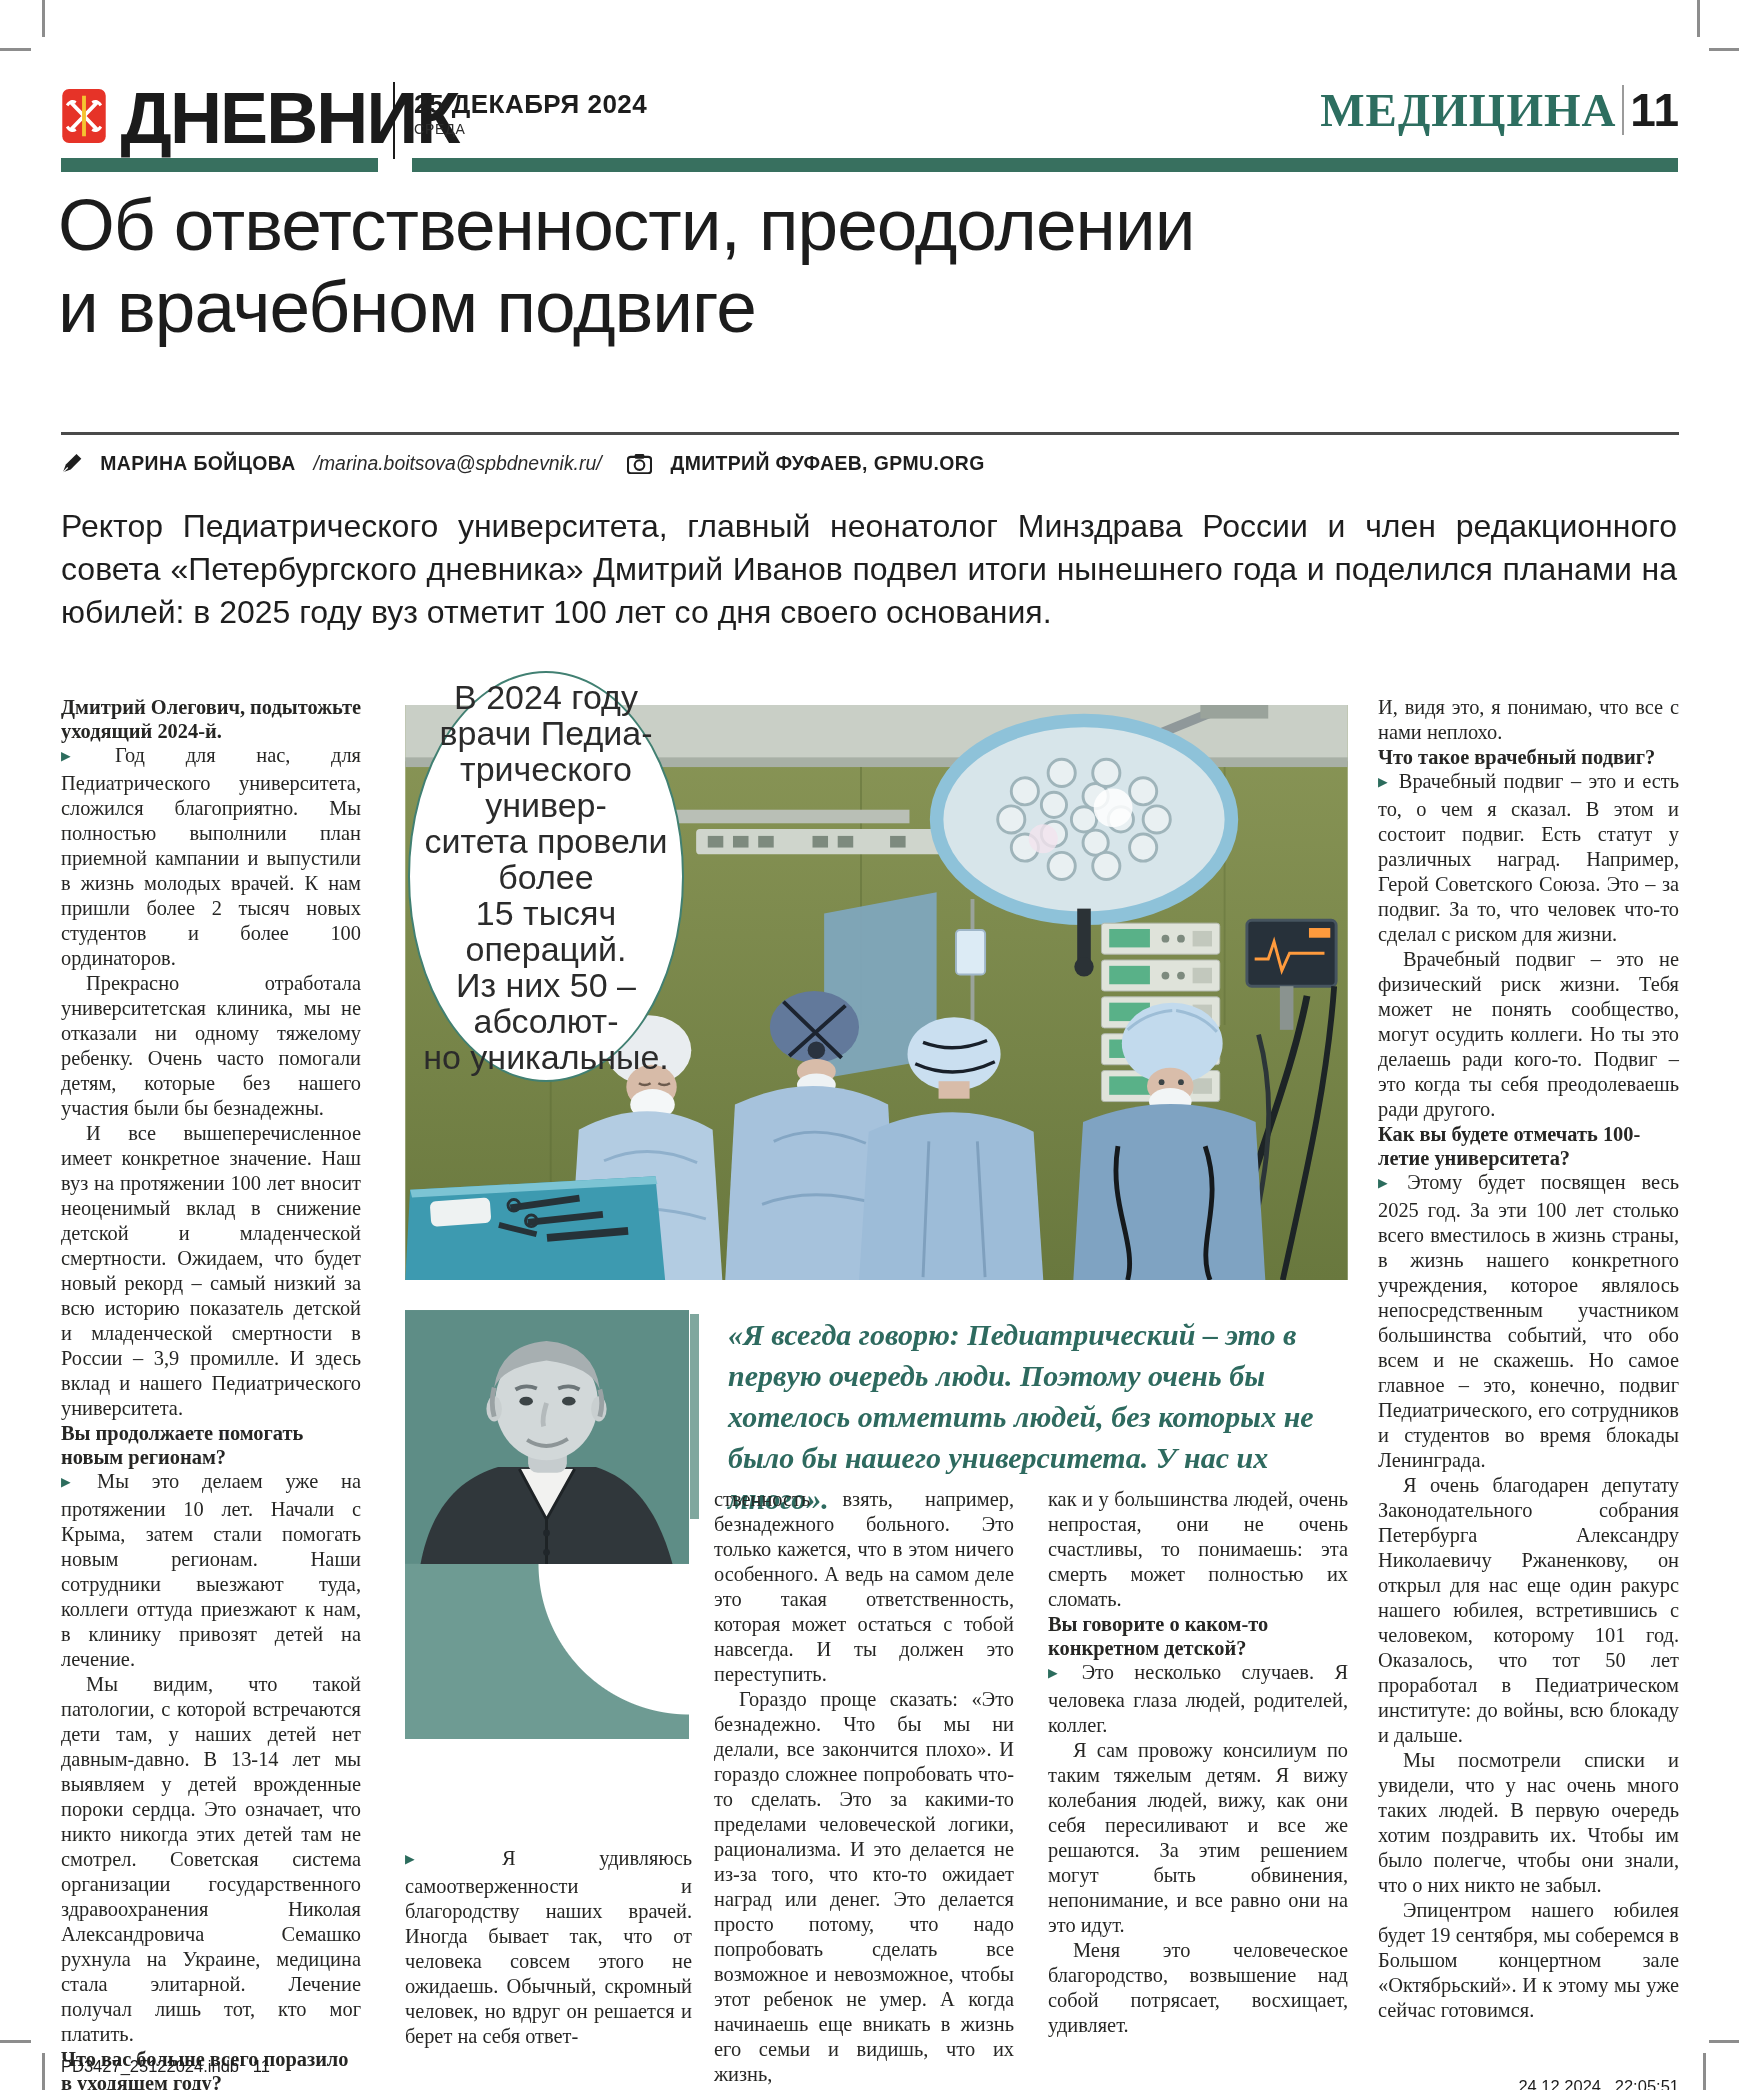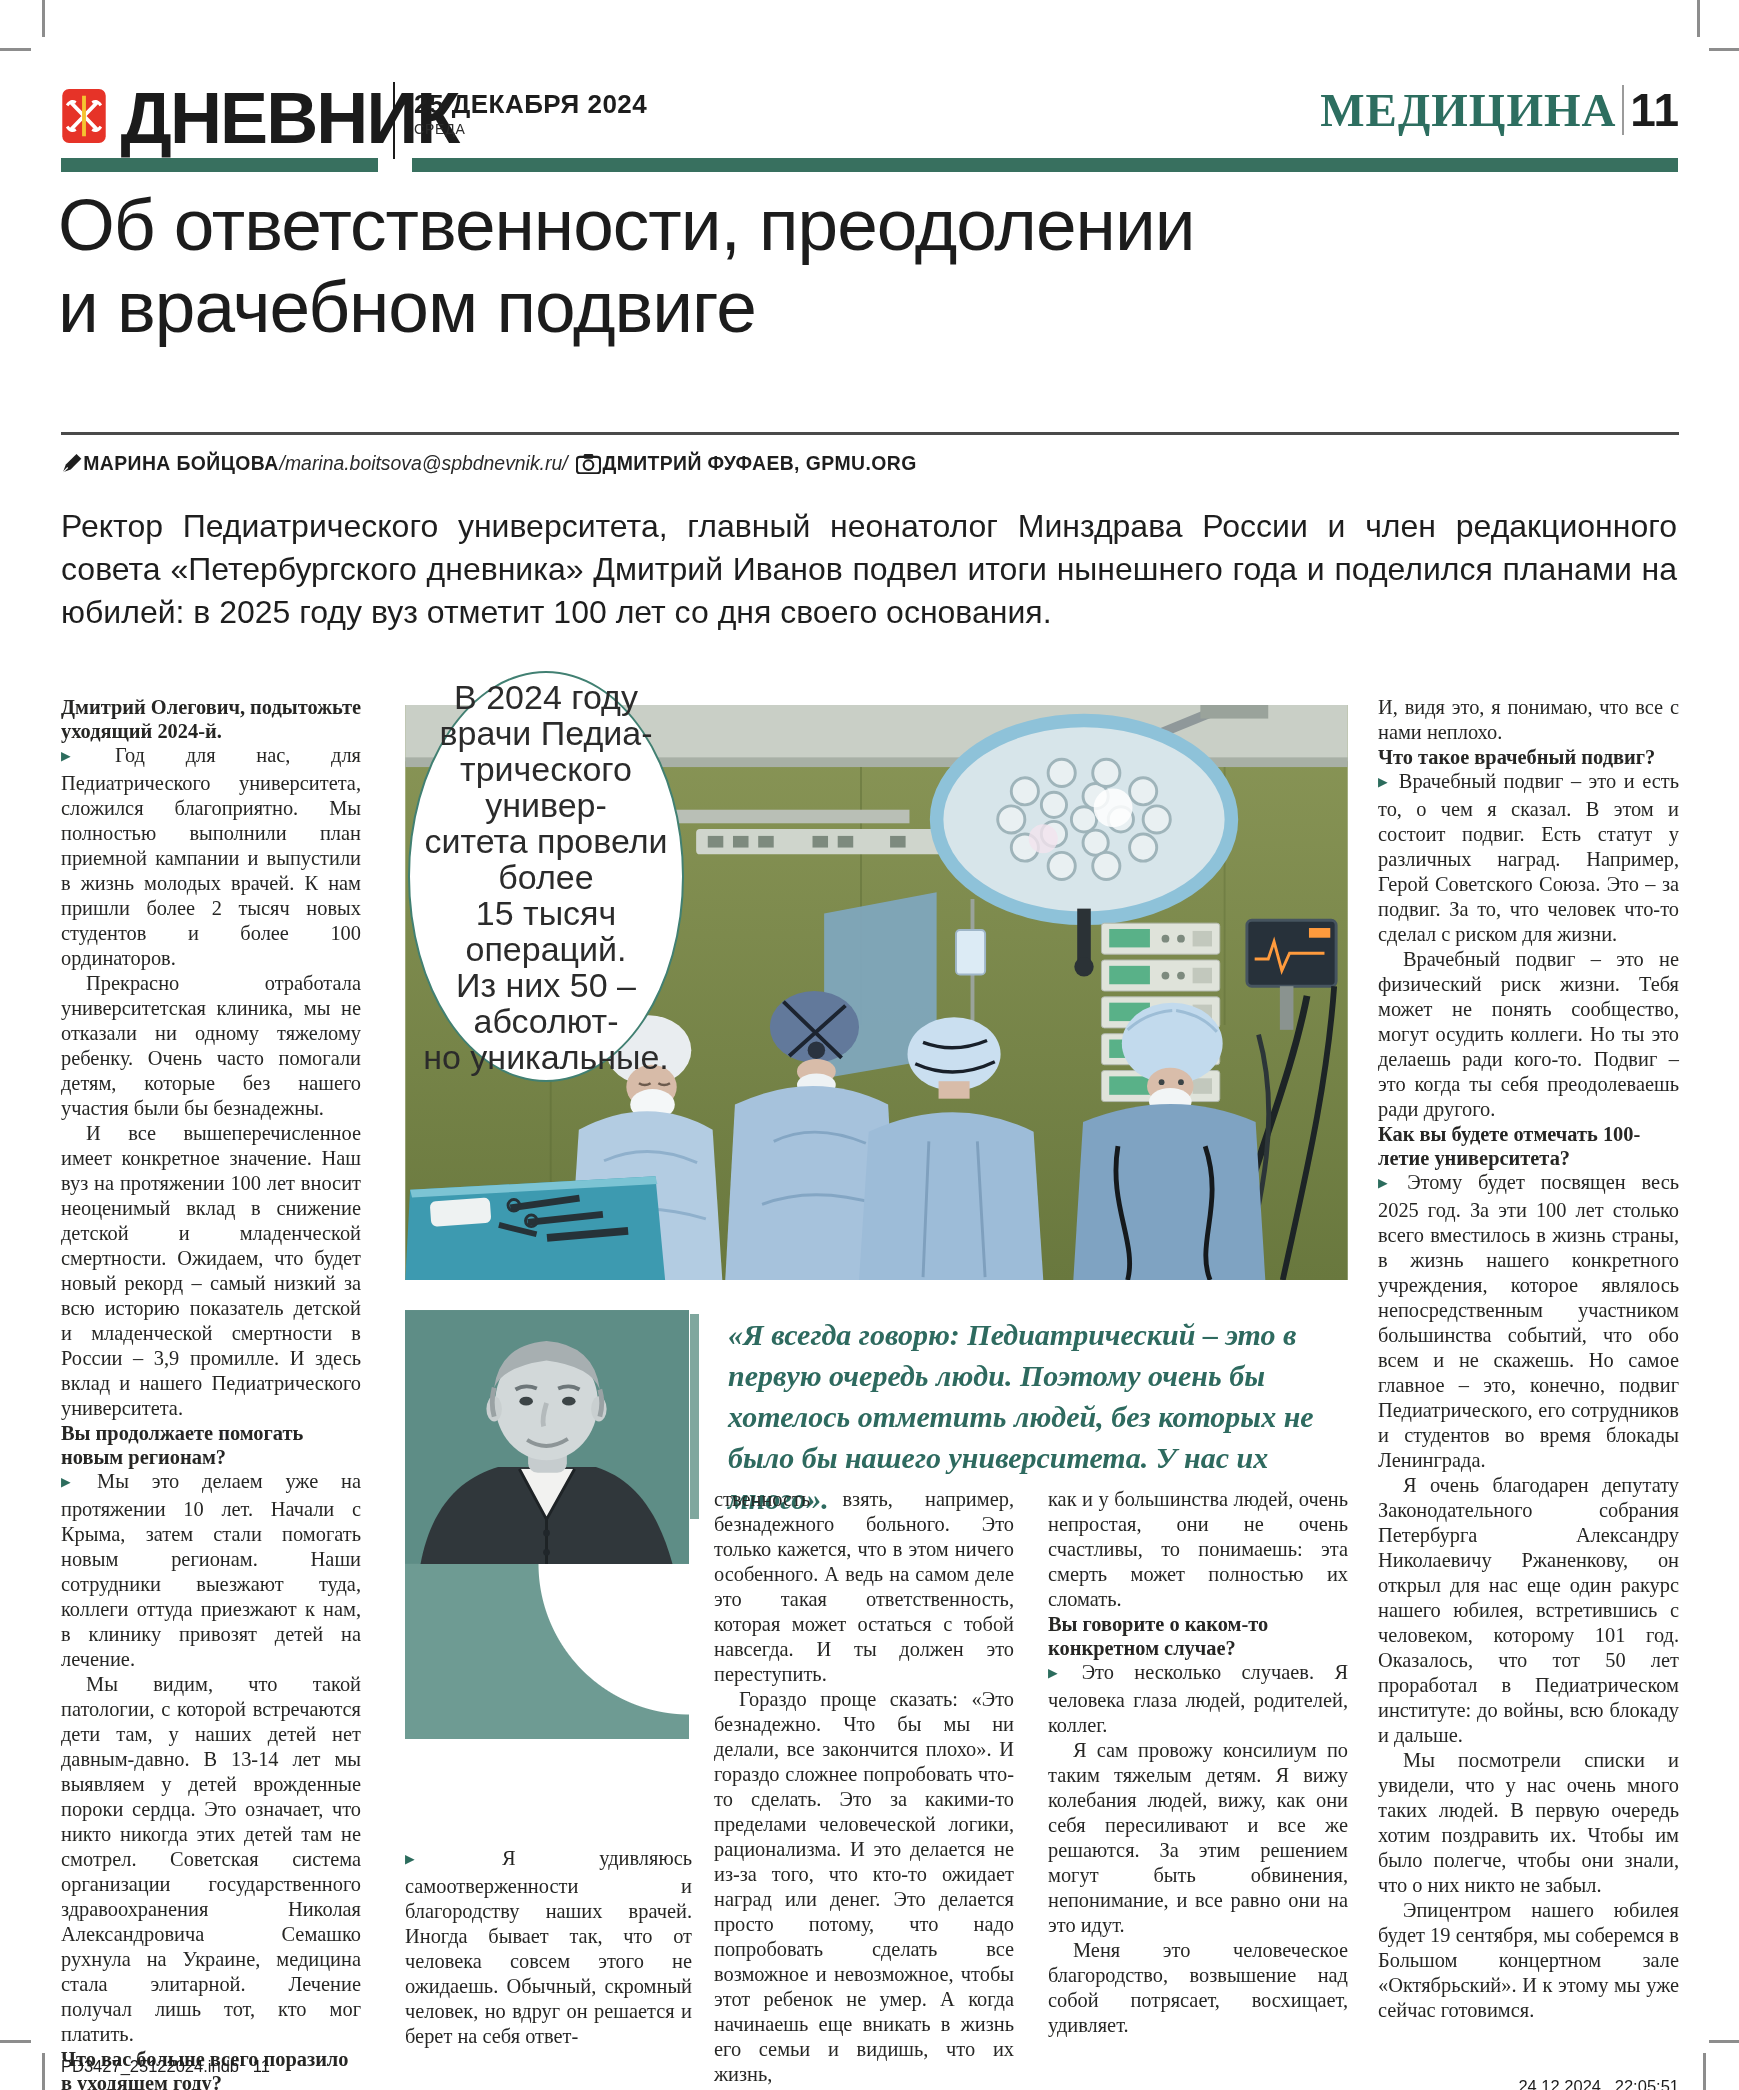--- a/index.html
+++ b/index.html
@@ -21,21 +21,21 @@
   .section-sep{width:1.9px;height:50px;background:#9b9b9b;}
   .page-num{font-family:"Liberation Sans",sans-serif;font-weight:bold;font-size:46px;color:#1c1c1c;line-height:1;}
   .teal-bar{position:absolute;top:158px;height:13.6px;background:#38705f;}
   .bar-left{left:61px;width:317px;}
   .bar-right{left:412px;width:1266px;}
   
   .headline{position:absolute;left:58px;top:184px;width:1514px;font-family:"Liberation Sans",sans-serif;
             font-size:73px;line-height:82px;color:#1c1c1c;letter-spacing:-1px;white-space:pre-line;}
   
   .rule{position:absolute;left:61px;top:432px;width:1618px;height:2.9px;background:#4a4a4a;}
-  .byline{position:absolute;left:61px;top:452px;display:flex;align-items:center;gap:1px;
+  .byline{position:absolute;left:61px;top:452px;display:flex;align-items:center;gap:18px;
           font-family:"Liberation Sans",sans-serif;font-size:19.4px;color:#1e1e1e;}
   .byline .b{font-weight:bold;letter-spacing:0.4px;}
   .byline .i{font-style:italic;color:#2a2a2a;}
   .byline svg{display:block;}
   
   .lead{position:absolute;left:61px;top:505px;width:1616px;font-family:"Liberation Sans",sans-serif;
         font-size:32px;line-height:43px;color:#1e1e1e;text-align:justify;}
   
   .col{position:absolute;font-size:20.4px;line-height:25px;text-align:justify;}
   .col p{margin:0;}
@@ -347,21 +347,21 @@
     <p class="ans">Я удивляюсь самоотверженности и благородству наших врачей. Иногда бывает так, что от человека совсем этого не ожидаешь. Обычный, скромный человек, но вдруг он решается и берет на себя ответ-</p>
   </div>
 
   <div class="col col3">
     <p>ственность взять, например, безнадежного больного. Это только кажется, что в этом ничего особенного. А ведь на самом деле это такая ответственность, которая может остаться с тобой навсегда. И ты должен это переступить.</p>
     <p class="indent">Гораздо проще сказать: «Это безнадежно. Что бы мы ни делали, все закончится плохо». И гораздо сложнее попробовать что-то сделать. Это за какими-то пределами человеческой логики, рационализма. И это делается не из-за того, что кто-то ожидает наград или денег. Это делается просто потому, что надо попробовать сделать все возможное и невозможное, чтобы этот ребенок не умер. А когда начинаешь еще вникать в жизнь его семьи и видишь, что их жизнь,</p>
   </div>
 
   <div class="col col4">
     <p>как и у большинства людей, очень непростая, они не очень счастливы, то понимаешь: эта смерть может полностью их сломать.</p>
-    <p class="q">Вы говорите о каком-то конкретном случае?</p>
+    <p class="q">Вы говорите о каком-то конкретном детской?</p>
     <p class="ans">Это несколько случаев. Я человека глаза людей, родителей, коллег.</p>
     <p class="indent">Я сам провожу консилиум по таким тяжелым детям. Я вижу колебания людей, вижу, как они себя пересиливают и все же решаются. За этим решением могут быть обвинения, непонимание, и все равно они на это идут.</p>
     <p class="indent">Меня это человеческое благородство, возвышение над собой потрясает, восхищает, удивляет.</p>
   </div>
 
   <div class="col col5">
     <p>И, видя это, я понимаю, что все с нами неплохо.</p>
     <p class="q">Что такое врачебный подвиг?</p>
     <p class="ans">Врачебный подвиг – это и есть то, о чем я сказал. В этом и состоит подвиг. Есть статут у различных наград. Например, Герой Советского Союза. Это – за подвиг. За то, что человек что-то сделал с риском для жизни.</p>
     <p class="indent">Врачебный подвиг – это не физический риск жизни. Тебя может не понять сообщество, могут осудить коллеги. Но ты это делаешь ради кого-то. Подвиг – это когда ты себя преодолеваешь ради другого.</p>

